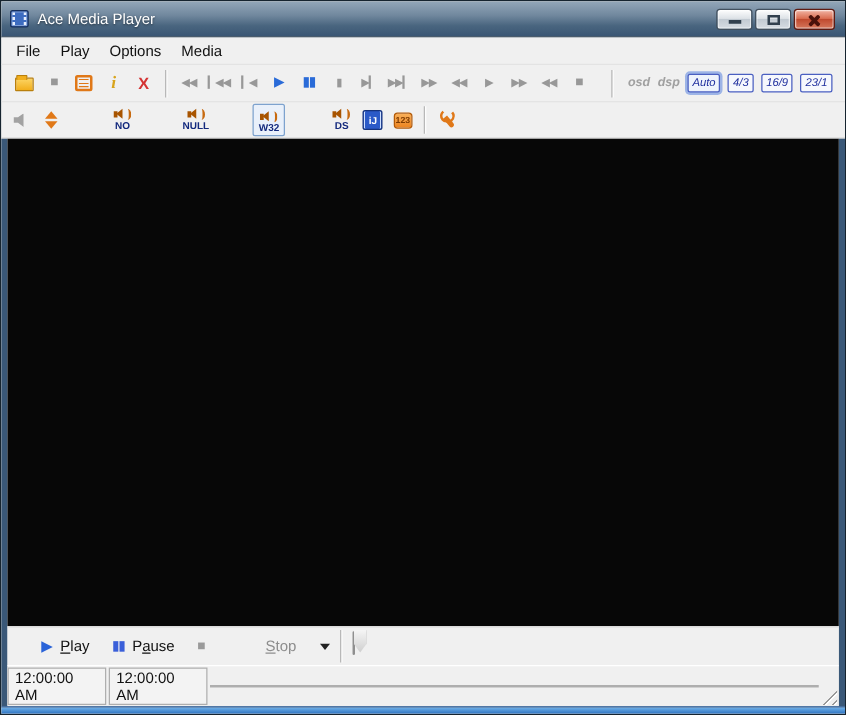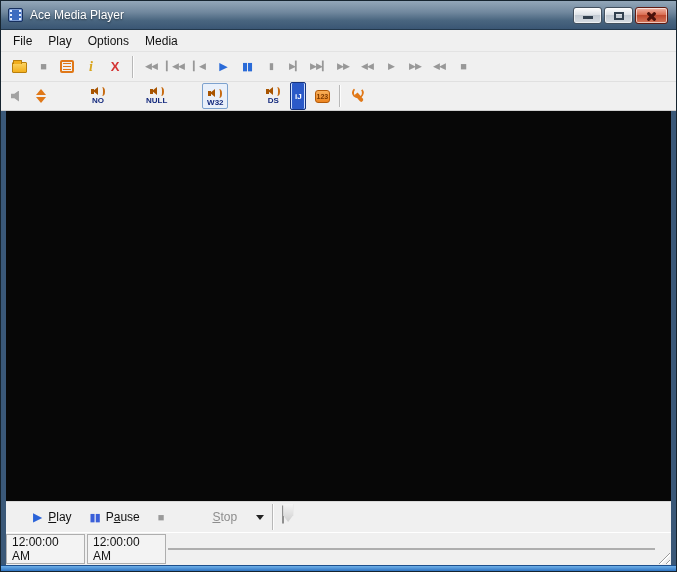--- a/index.html
+++ b/index.html
@@ -92,21 +92,21 @@
     min-width:26px; height:26px; border:1px solid transparent; border-radius:2px; padding:1px 2px;margin-left:32px; }
   .audio-btn.selected { border-color:#7da2ce; background:#e9f0fa;justify-content:flex-end; }
   .spk { width:14px; height:9px; position:relative; }
   .spk::before { content:""; position:absolute; left:0; top:2px; width:3px; height:5px; background:#a85400; }
   .spk::after { content:""; position:absolute; left:2px; top:0;
     border-top:4.5px solid transparent; border-bottom:4.5px solid transparent; border-right:5px solid #a85400; }
   .spk .wav { position:absolute; left:8px; top:0; width:6px; height:9px;
     border-right:2px solid #c76a10; border-radius:50%; }
   .albl { font-size:8px; font-weight:bold; color:#13297d; line-height:1; margin-top:1px; }
   
-  .ico-video { width:16px; height:28px; background:#2b5ac8; border:1px solid #16337c; border-radius:2px;
+  .ico-video { width:16px; height:16px; background:#2b5ac8; border:1px solid #16337c; border-radius:2px;
     color:#fff; font-size:8px; font-weight:bold; display:flex; align-items:center; justify-content:center;
     box-shadow:inset 1px 0 0 #cfe0ff, inset -1px 0 0 #cfe0ff; }
   
   .ico-counter { width:15px; height:13px; background:linear-gradient(180deg,#f9b05a,#ec8420);
     border:1px solid #b35a08; border-radius:3px; color:#7c3a00; font-size:7px; font-weight:bold;
     display:flex; align-items:center; justify-content:center; }
   
   .ico-wrench { width:16px; height:16px; position:relative; transform:rotate(-40deg); }
   .ico-wrench::before { content:""; position:absolute; left:6px; top:5px; width:4px; height:10px;
     background:#e07818; border-radius:0 0 2px 2px; }
@@ -241,20 +241,29 @@
     <span class="tbtn">
         <span class="g gray">▶▶</span>
       </span>
     <span class="tbtn">
         <span class="g gray">◀◀</span>
       </span>
     <span class="tbtn">
         <span class="g gray sq">■</span>
       </span>
 
+    <span class="disp-group">
+      <span class="tsep"></span>
+      <span class="txt-toggle">osd</span>
+      <span class="txt-toggle">dsp</span>
+      <span class="aspect selected">Auto</span>
+      <span class="aspect">4/3</span>
+      <span class="aspect">16/9</span>
+      <span class="aspect">23/1</span>
+    </span>
   </div>
 
   <div class="toolbar row2">
     <span class="tbtn">
         <span class="ico-mutespk"></span>
       </span>
     <span class="tbtn">
         <span class="ico-cycle"></span>
       </span>
 

